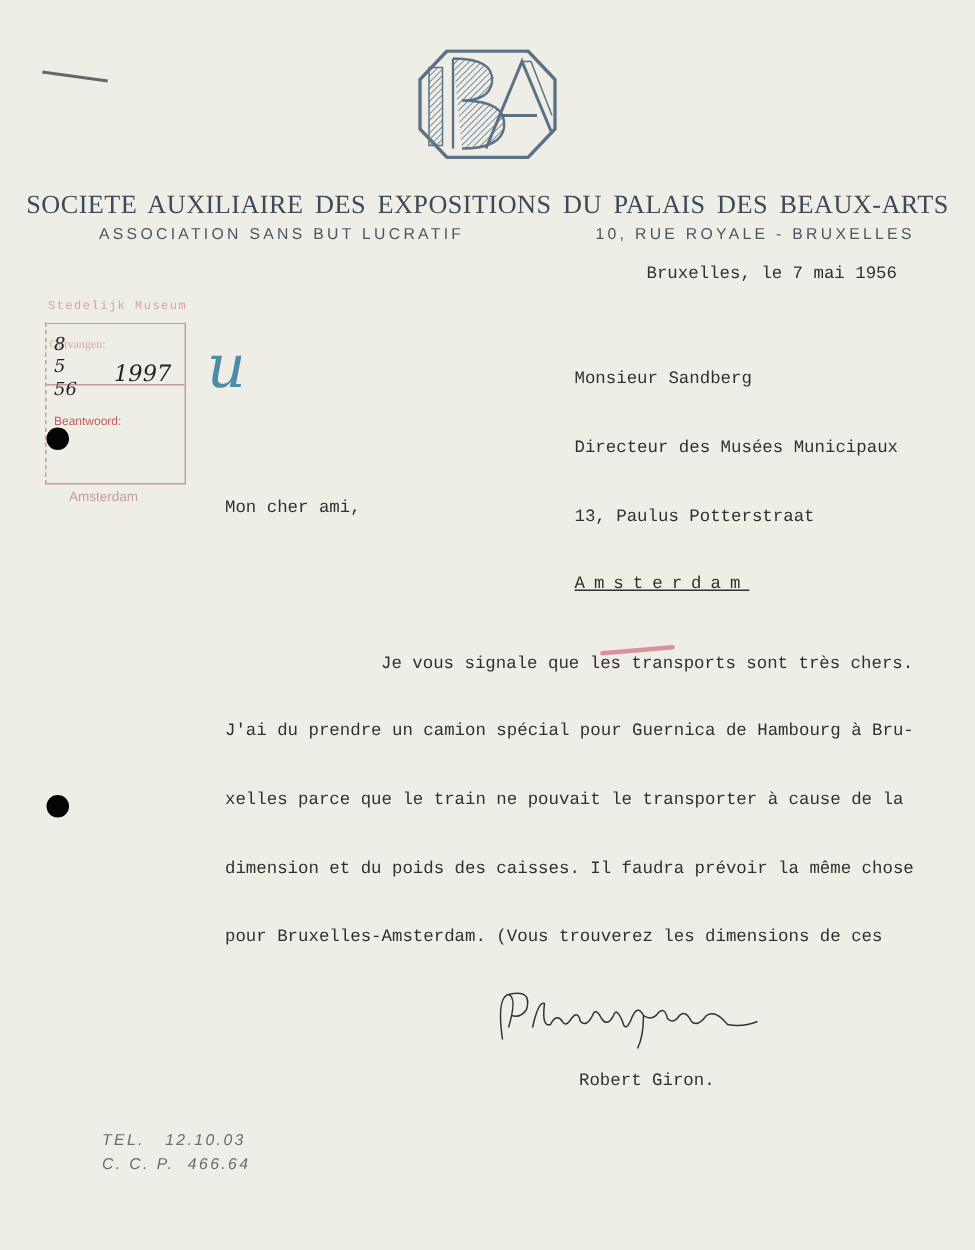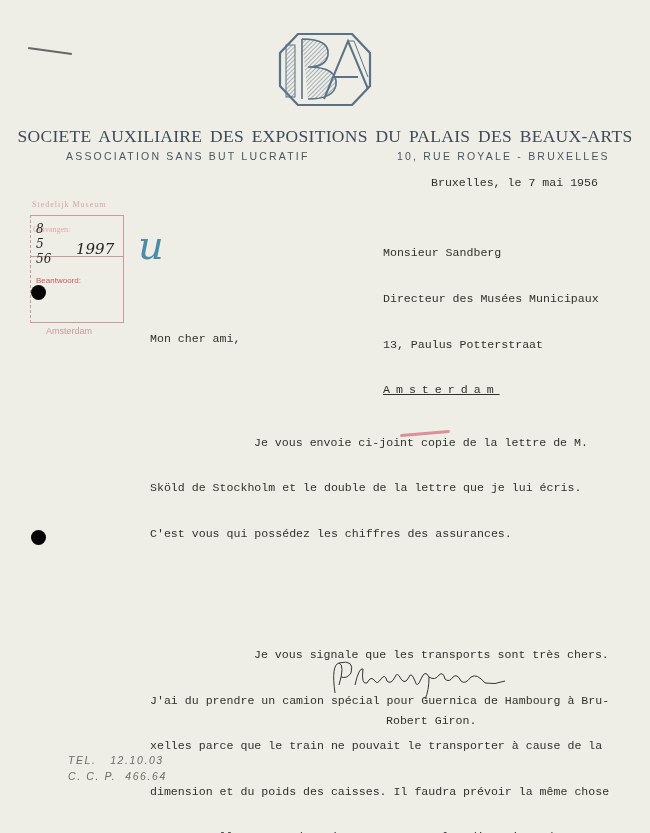--- a/index.html
+++ b/index.html
@@ -27,21 +27,21 @@
   .addr .city { text-decoration:underline; letter-spacing:6px; }
   .salute { left:150px; top:331px; }
   .body { left:150px; top:374px; }
   .para { margin-bottom:14.5px; }
   .ind { display:inline-block; width:104px; }
   .sig-name { left:386px; top:713px; }
   .footer {
     left:68px; top:752px; font-family:"Liberation Sans","DejaVu Sans",sans-serif;
     font-size:10.5px; letter-spacing:1.6px; line-height:16px; color:#6a6a6a; white-space:pre;font-style:italic;
   }
-  .stamp-top { left:32px; top:200px; font-family:Liberation Serif, serif; font-size:8px; color:#d4a3a3; letter-spacing:1px;}
+  .stamp-top { left:32px; top:200px; font-family:Liberation Mono, monospace; font-size:8px; color:#d4a3a3; letter-spacing:1px;}
   .stamp-box {
     left:30px; top:215px; width:92px; height:106px;
     border:1px solid #c99a9a; border-left-style:dashed;
   }
   .stamp-line { position:absolute; left:0; right:0; top:40px; border-top:1px solid #c99a9a; }
   .stamp-label1 { left:33px; top:225px; font-family:Liberation Serif, serif; font-size:8px; color:#d9a9a9; }
   .stamp-label2 { left:36px; top:276px; font-family:"Liberation Sans",sans-serif; font-size:8px; color:#c45a5a; font-weight:normal; }
   .stamp-city { left:46px; top:326px; font-family:"Liberation Sans",sans-serif; font-size:9px; color:#c99a9a; }
   .hand { font-family:"DejaVu Serif", serif; font-style:italic; color:#222; }
   .hand-code { left:36px; top:222px; font-size:12px; line-height:15px; white-space:pre; }
@@ -94,25 +94,20 @@
 <div class="abs stamp-city">Amsterdam</div>
 <div class="abs blue-u">u</div>
 
 <div class="abs hole" style="left:31px; top:285px;"></div>
 <div class="abs hole" style="left:31px; top:530px;"></div>
 
 <div class="abs typed salute">Mon cher ami,</div>
 
 <div class="abs typed body">
   <div class="para">
-    <div><span class="ind"></span><span>Je vous envoie ci-joint copie de la lettre de M.</span></div>
-    <div>Sköld de Stockholm et le double de la lettre que je lui écris.</div>
-    <div>C'est vous qui possédez les chiffres des assurances.</div>
-  </div>
-  <div class="para">
     <div><span class="ind"></span><span>Je vous signale que les transports sont très chers.</span></div>
     <div class="strike-wrap">J'ai du prendre un camion spécial pour Guernica de Hambourg à Bru-</div>
     <div>xelles parce que le train ne pouvait le transporter à cause de la</div>
     <div>dimension et du poids des caisses. Il faudra prévoir la même chose</div>
     <div>pour Bruxelles-Amsterdam. (Vous trouverez les dimensions de ces</div>
     
   </div>
   
   
   

